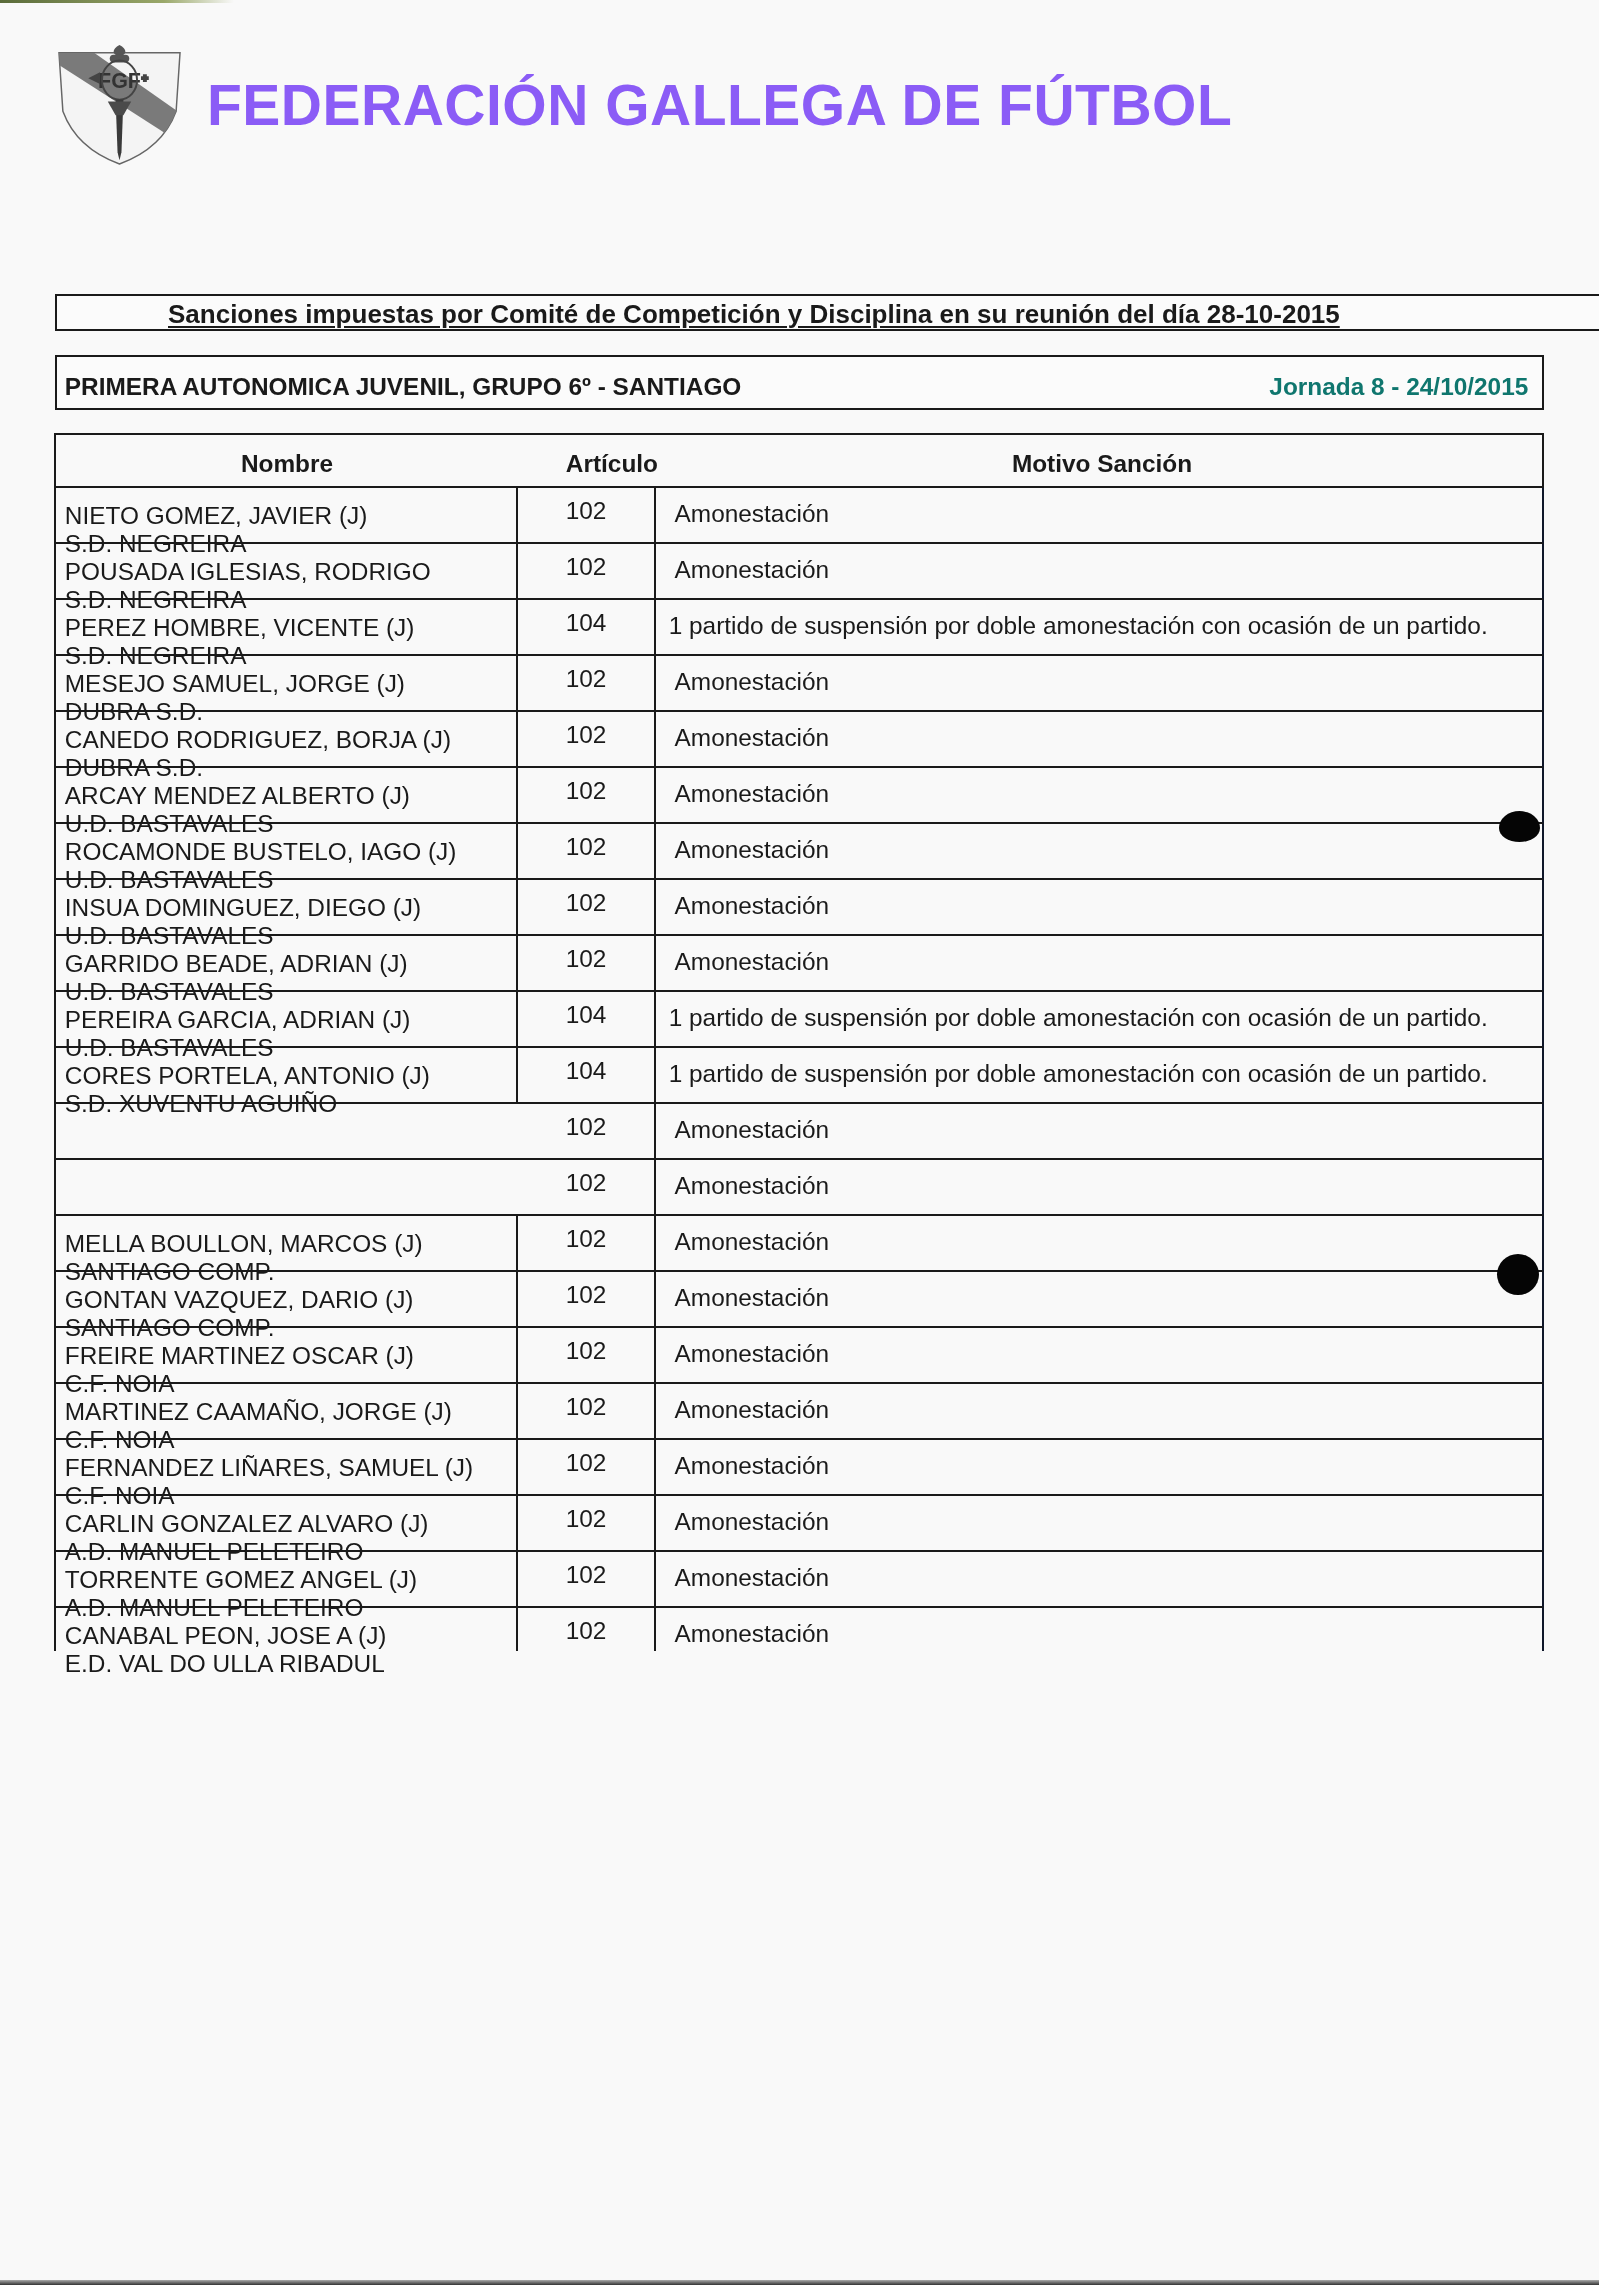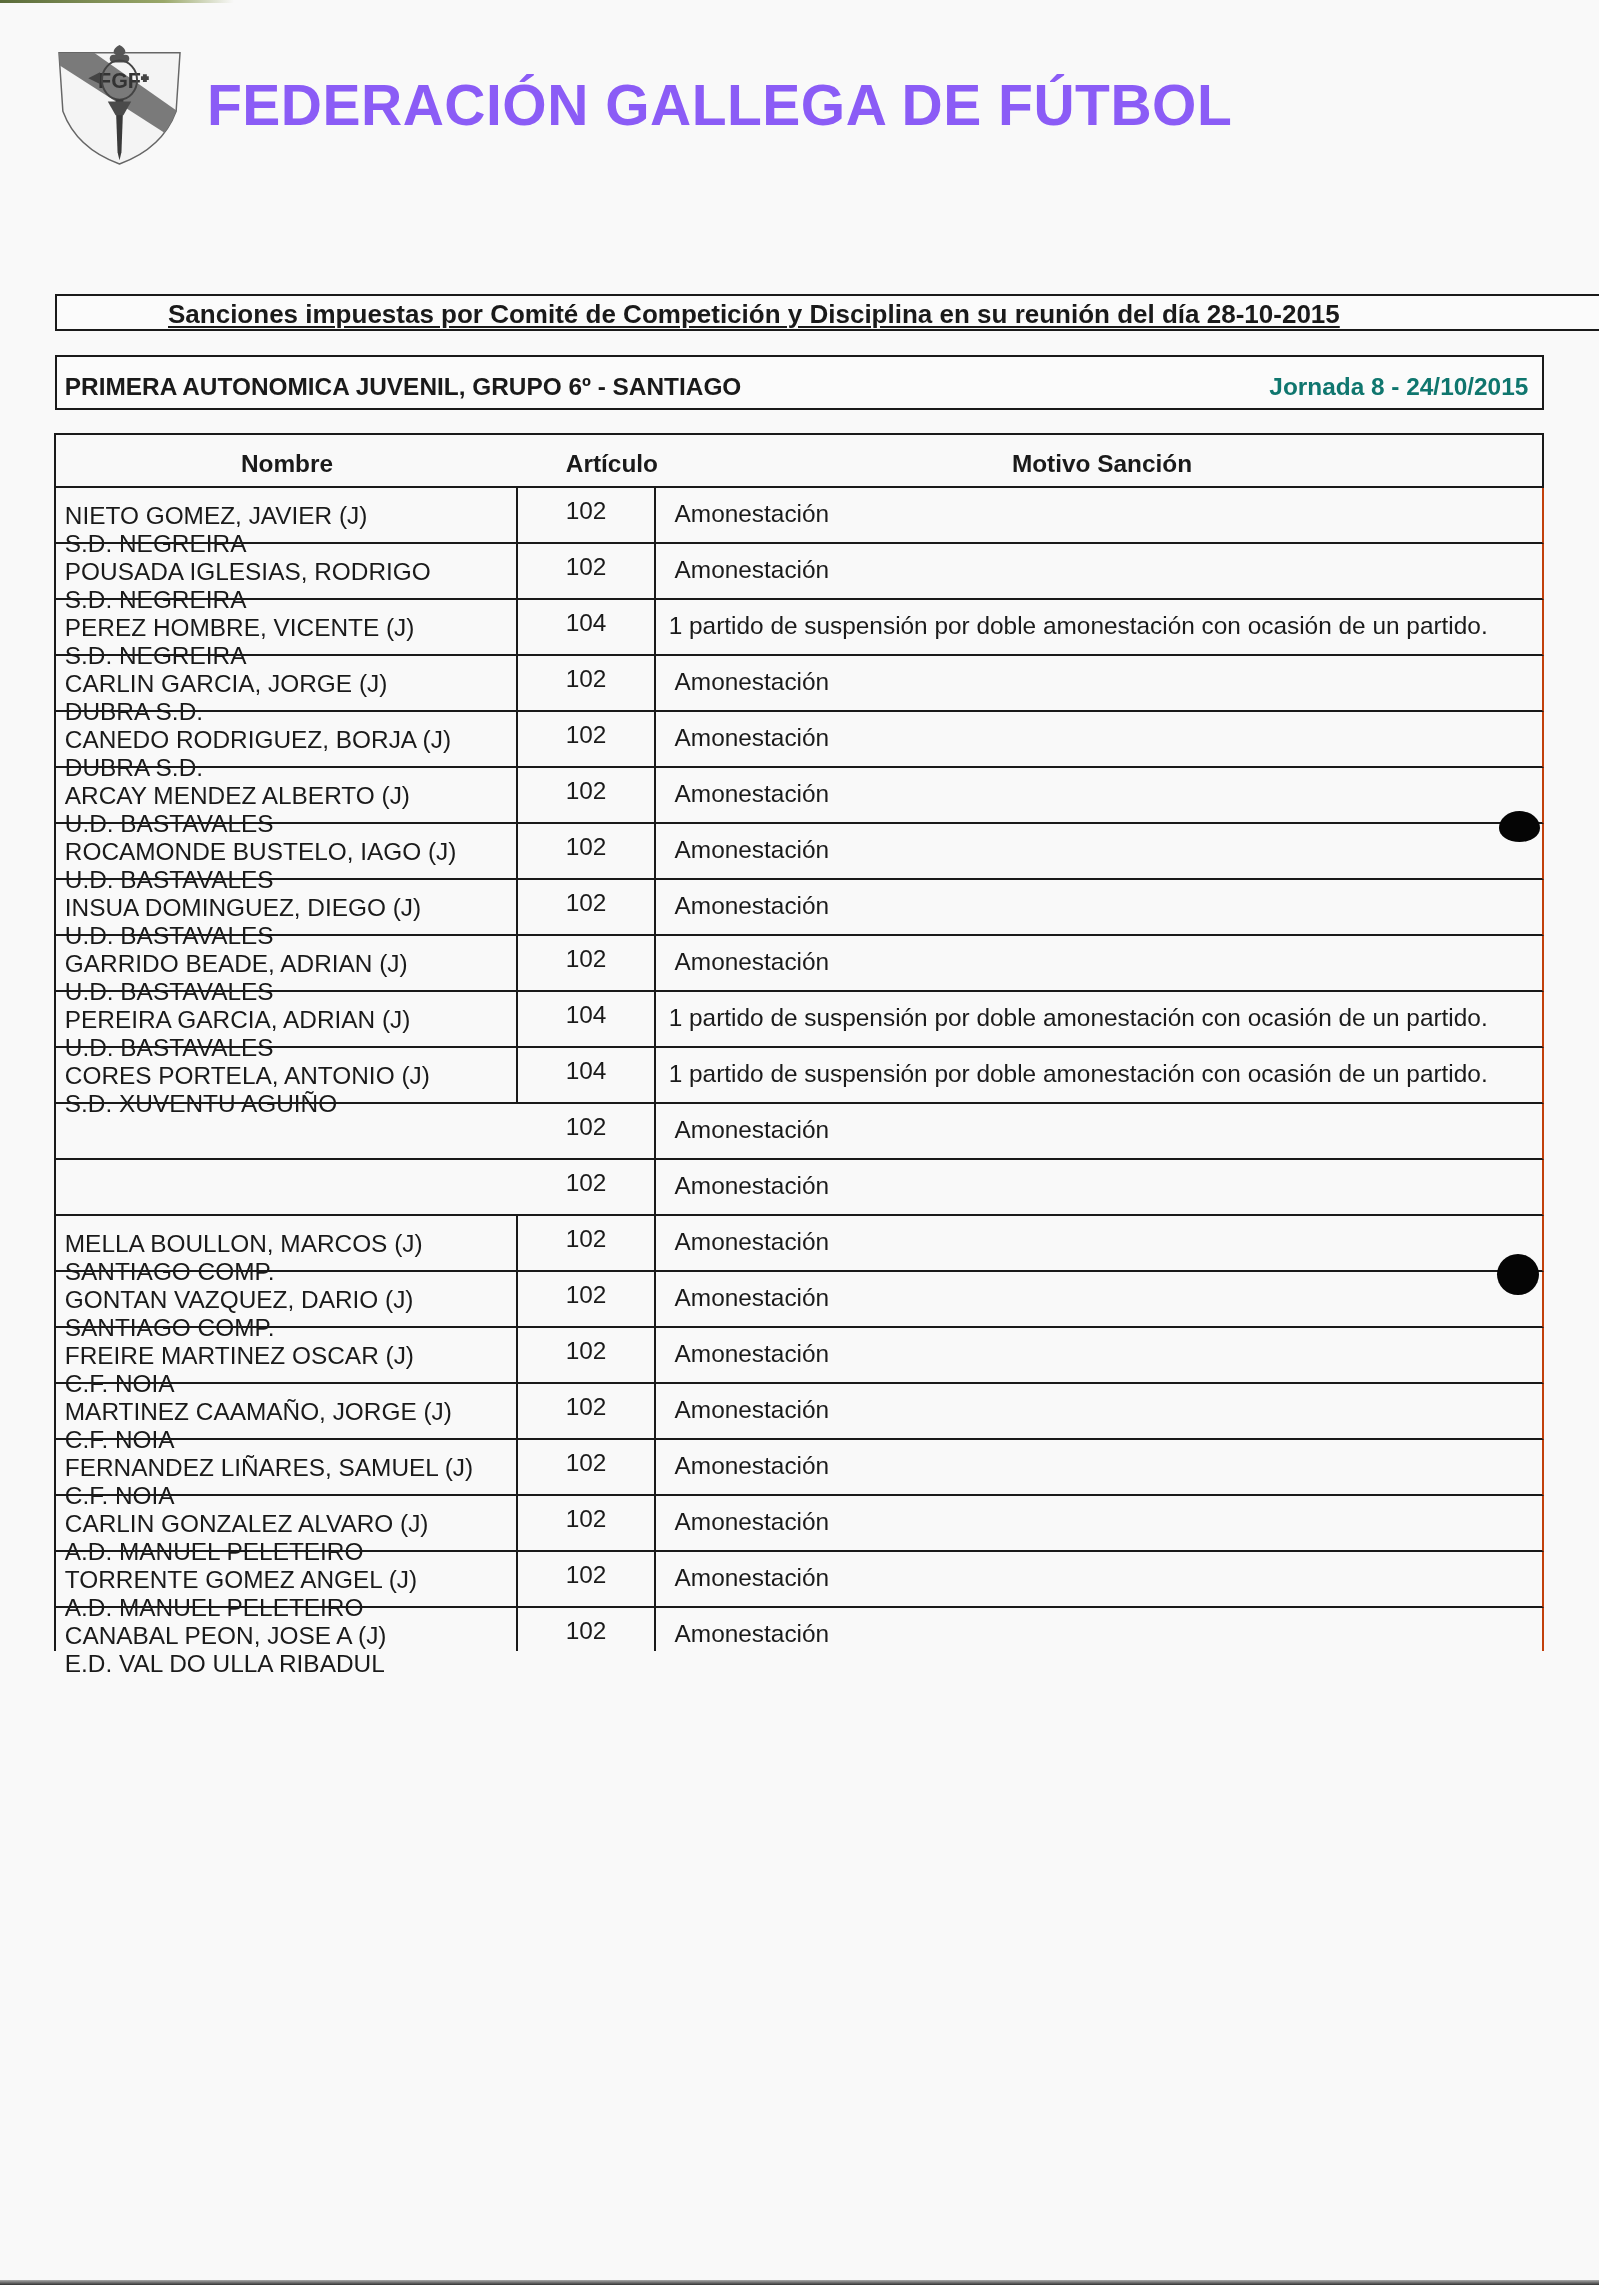--- a/index.html
+++ b/index.html
@@ -101,21 +101,21 @@
       font-weight: bold;
       white-space: nowrap;
     }
     .th.nombre { left: 0; width: 462px; text-align: center; }
     .th.articulo { left: 462px; width: 140px; text-align: right; }
     .th.motivo { left: 603px; width: 886px; text-align: center; }
     .row {
       position: relative;
       height: 56px;
       border-left: 2px solid #1a1a1a;
-      border-right: 2px solid #c2410c;
+      border-right: 2px solid #0f172a;
       border-bottom: 2.9px solid #1a1a1a;
       box-sizing: border-box;
       text-decoration: underline;
     }
     .row.last {
       border-bottom: none;
       height: 43px;
     }
     .cell {
       position: absolute;
@@ -225,21 +225,21 @@
       <div class="row">
         <div class="cell nombre">
           <span class="player">PEREZ HOMBRE, VICENTE (J)</span>
           <span class="club">S.D. NEGREIRA</span>
         </div>
         <div class="cell articulo">104</div>
         <div class="cell motivo long">1 partido de suspensión por doble amonestación con ocasión de un partido.</div>
       </div>
       <div class="row">
         <div class="cell nombre">
-          <span class="player">CARLIN GARCIA, JORGE (J)</span>
+          <span class="player">MESEJO SAMUEL, JORGE (J)</span>
           <span class="club">DUBRA S.D.</span>
         </div>
         <div class="cell articulo">102</div>
         <div class="cell motivo">Amonestación</div>
       </div>
       <div class="row">
         <div class="cell nombre">
           <span class="player">CANEDO RODRIGUEZ, BORJA (J)</span>
           <span class="club">DUBRA S.D.</span>
         </div>

